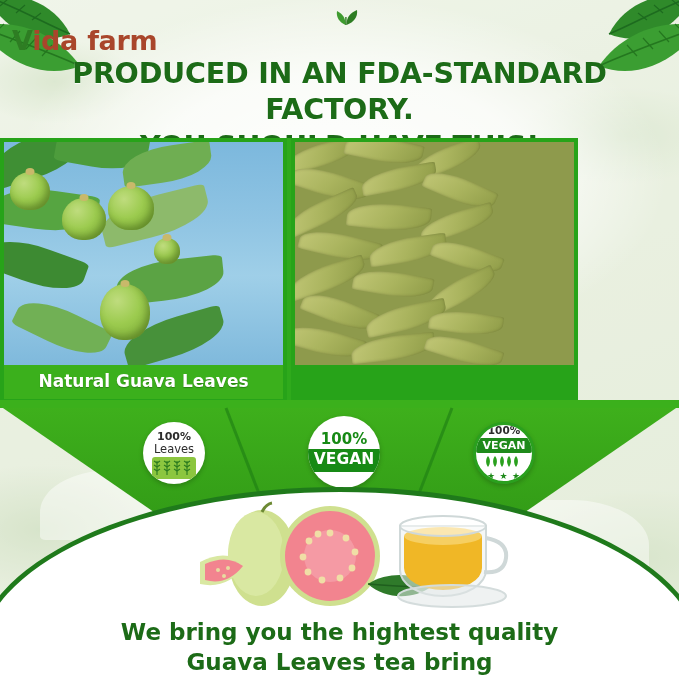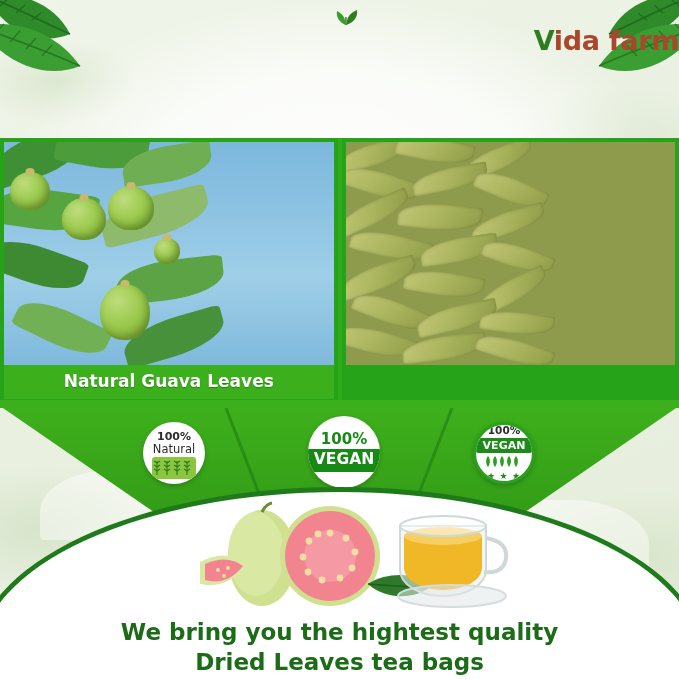--- a/index.html
+++ b/index.html
@@ -24,36 +24,36 @@
   .bg-white{position:absolute;inset:0;
     background:radial-gradient(ellipse 420px 230px at 50% 26%, rgba(255,255,255,.95) 0%, rgba(255,255,255,.75) 45%, rgba(255,255,255,0) 78%);}
   .bg-leafshape{position:absolute;background:#ffffff;opacity:.45;border-radius:60% 5% 60% 5%;}
 
   
   .corner-leaves{position:absolute;width:150px;height:120px;}
   .cl-tl{left:-16px;top:-10px;}
   .cl-tr{right:-16px;top:-10px;transform:scaleX(-1);}
 
   
-  .logo-wrap{position:absolute;left:12px;right:0;top:4px;text-align:right;}
+  .logo-wrap{position:absolute;left:12px;right:0;top:4px;text-align:left;}
   .logo-sprout{display:block;margin:0 auto;width:34px;height:22px;}
   .logo-text{font-size:27px;font-weight:700;letter-spacing:-.3px;line-height:1;
     margin-top:1px;font-family:"DejaVu Sans", sans-serif;}
   .logo-v{color:#2e7d23;}
   .logo-rest{color:#a9462b;}
 
   
   .headline{position:absolute;left:0;right:0;top:56px;text-align:center;
     color:#1c6b17;font-weight:700;font-size:28.5px;line-height:1.28;
     letter-spacing:-.2px;font-family:"DejaVu Sans", sans-serif;
     text-shadow:0 1px 1px rgba(255,255,255,.9);}
   .headline .l2{display:block;}
 
   
-  .panels{position:absolute;left:0;top:138px;width:679px;height:265px;display:flex;}
+  .panels{position:absolute;left:0;top:138px;width:578px;height:265px;display:flex;}
   .panel{position:relative;flex:1 1 0;height:265px;overflow:hidden;background:#27a319;
          border-right:4px solid #2faa1c;}
   .panel:last-child{border-right:none;}
   .panel .photo{position:absolute;left:4px;right:4px;top:4px;bottom:38px;overflow:hidden;}
   .cap{position:absolute;left:4px;right:4px;bottom:4px;height:34px;
        background:#3bb01c;display:flex;align-items:center;justify-content:center;
        color:#fff;font-weight:700;font-size:17px;line-height:1.03;text-align:center;
        font-family:"DejaVu Sans", sans-serif;
        text-shadow:0 1px 1px rgba(0,0,0,.28);}
   .cap.two-line{height:40px;font-size:16px;bottom:2px;}
@@ -169,20 +169,24 @@
 
   <div class="logo-wrap">
     <svg class="logo-sprout" viewBox="0 0 34 22">
       <path d="M16.5 21 C16.5 14 14 10 8 7 C7 13 10 18 16.5 21 Z" fill="#3e9b2f"></path>
       <path d="M17.5 21 C17.5 13 21 9 28 6 C29 13 25 18 17.5 21 Z" fill="#2e7d23"></path>
       <path d="M16.9 21 L16.9 13" stroke="#2e7d23" stroke-width="1.4"></path>
     </svg>
     <div class="logo-text"><span class="logo-v">V</span><span class="logo-rest">ida farm</span></div>
   </div>
 
+  <div class="headline">
+    <span class="l1">PRODUCED IN AN FDA-STANDARD FACTORY.</span>
+    <span class="l2">YOU SHOULD HAVE THIS!</span>
+  </div>
 
   <div class="panels">
 
     <div class="panel">
       <div class="photo">
         <div class="ph-tree">
           <div class="leafblob" style="left:-14px;top:-6px;width:96px;height:40px;background:#3f8f34;transform:rotate(-18deg);"></div>
           <div class="leafblob" style="left:52px;top:-12px;width:92px;height:38px;background:#4d9c3c;transform:rotate(10deg);"></div>
           <div class="leafblob" style="left:118px;top:4px;width:90px;height:36px;background:#6fae52;transform:rotate(-8deg);"></div>
           <div class="leafblob" style="left:-10px;top:48px;width:104px;height:40px;background:#56a541;transform:rotate(8deg);"></div>
@@ -245,21 +249,21 @@
       <path d="M0 0 H679 V8 H0 Z" fill="#3bb01c"></path>
       <path d="M226 8 L280 148" stroke="#1f7f14" stroke-width="3" fill="none" opacity=".65"></path>
       <path d="M452 8 L398 148" stroke="#1f7f14" stroke-width="3" fill="none" opacity=".65"></path>
     </svg>
   </div>
 
   <div class="badges">
 
     <div class="badge b1">
       <div class="b1-top">100%</div>
-      <div class="b1-sub">Natural</div>
+      <div class="b1-sub">Leaves</div>
       <div class="b1-field">
         <svg width="44" height="22" viewBox="0 0 44 22">
           <g stroke="#2b7a1f" stroke-width="1.1" fill="none">
             <g transform="translate(5,2)">
                 <path d="M0 16 V2"></path>
                 <path d="M0 4 l-3 -2 M0 4 l3 -2 M0 8 l-3 -2 M0 8 l3 -2 M0 12 l-3 -2 M0 12 l3 -2"></path>
               </g>
             <g transform="translate(15,2)">
                 <path d="M0 16 V2"></path>
                 <path d="M0 4 l-3 -2 M0 4 l3 -2 M0 8 l-3 -2 M0 8 l3 -2 M0 12 l-3 -2 M0 12 l3 -2"></path>
@@ -338,16 +342,16 @@
       <path d="M404 36 h78 v32 a39 22 0 0 1 -78 0 Z" fill="#f0b726"></path>
       <ellipse cx="443" cy="36" rx="39" ry="9" fill="#f6cf62"></ellipse>
       <ellipse cx="443" cy="26" rx="43" ry="10" fill="rgba(255,255,255,.5)" stroke="#cfd8d8" stroke-width="2"></ellipse>
       <path d="M486 38 q22 4 20 20 q-2 16 -22 14" stroke="#cfd8d8" stroke-width="4" fill="none"></path>
       <ellipse cx="452" cy="96" rx="54" ry="11" fill="rgba(225,232,232,.55)" stroke="#d4dcdc" stroke-width="2"></ellipse>
     </svg>
   </div>
 
   <div class="tagline">
     <span>We bring you the hightest quality</span>
-    <span>Dried Leaves tea bags</span>
+    <span>Guava Leaves tea bring</span>
   </div>
 
 </div>
 
 </body></html>

